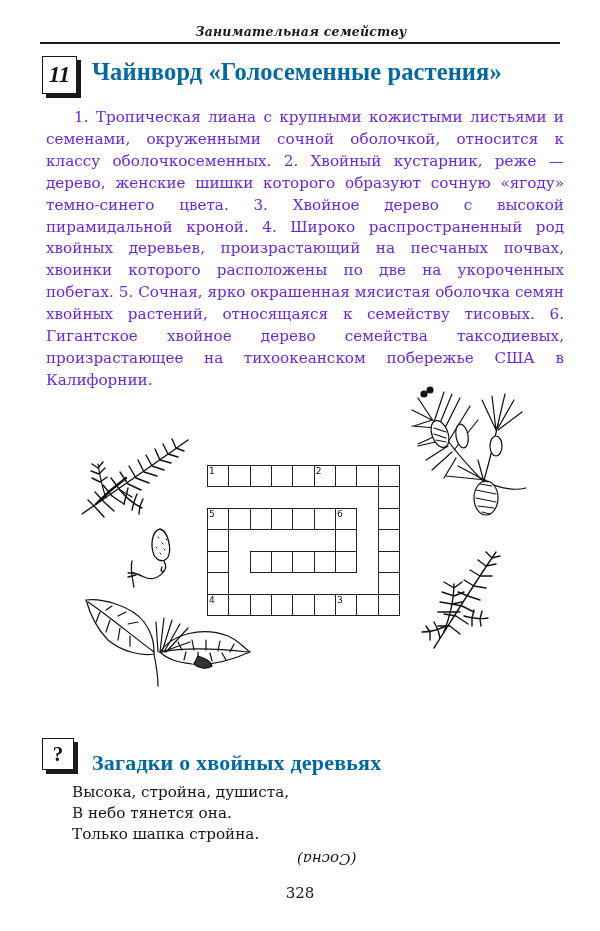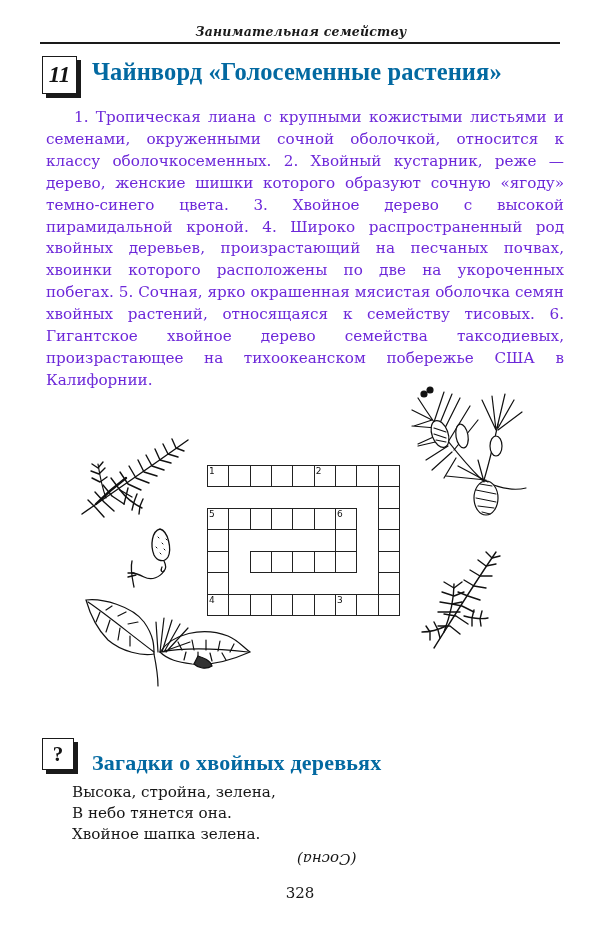--- a/index.html
+++ b/index.html
@@ -305,19 +305,19 @@
       <span class="cnum">3</span>
     </div>
     <div class="cell" style="left: 149.333px; top: 128.571px;"></div>
     <div class="cell" style="left: 170.667px; top: 128.571px;"></div>
   </div>
 
 <div class="num-box riddle">?</div>
 <div class="section-title riddle">Загадки о хвойных деревьях</div>
 
 <div class="riddle-text">
-  <div>Высока, стройна, зелена,</div>
+  <div>Высока, стройна, душиста,</div>
   <div>В небо тянется она.</div>
-  <div>Хвойное шапка зелена.</div>
+  <div>Только шапка стройна.</div>
 </div>
 <div class="answer">(Сосна)</div>
 
 <div class="page-number">328</div>
 
 </body></html>

